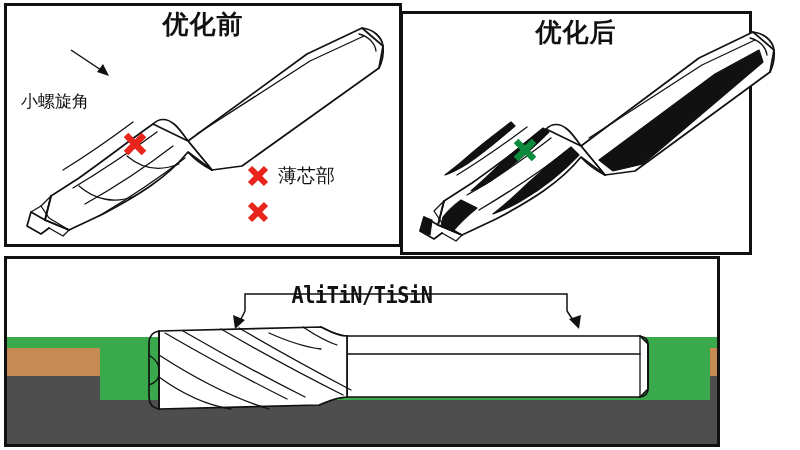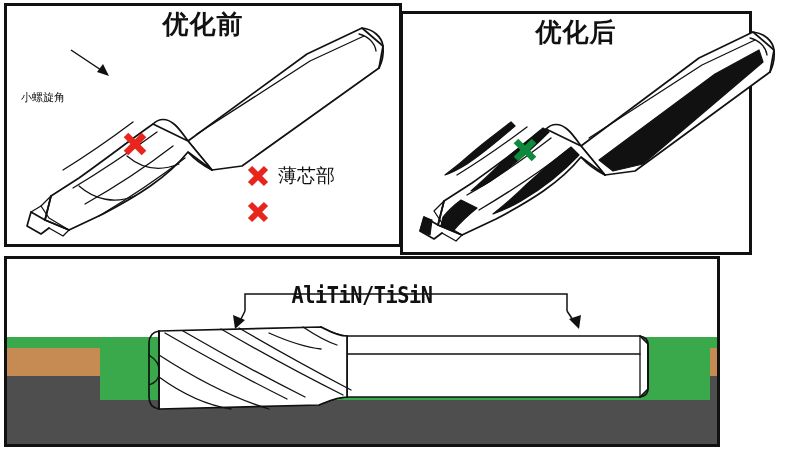--- a/index.html
+++ b/index.html
@@ -19,21 +19,21 @@
   .panel-title{
     position:absolute;top:2px;width:100%;text-align:center;
     font-family:"DejaVu Sans","Liberation Sans",sans-serif;
     font-weight:bold;font-size:26px;color:#111111;letter-spacing:1px;
     line-height:32px;
   }
 
   
   .callout{
     position:absolute;font-family:"DejaVu Sans","Liberation Sans",sans-serif;
-    font-size:11px;color:#111111;white-space:nowrap;
+    font-size:17px;color:#111111;white-space:nowrap;
   }
   #callout-helix{left:14px;top:84px;}
 
   
   .legend{position:absolute;}
   .legend-row{display:flex;align-items:center;height:36px;}
   .legend-mark{
     width:26px;flex:0 0 26px;display:flex;align-items:center;justify-content:center;
     font-size:1px;
   }

